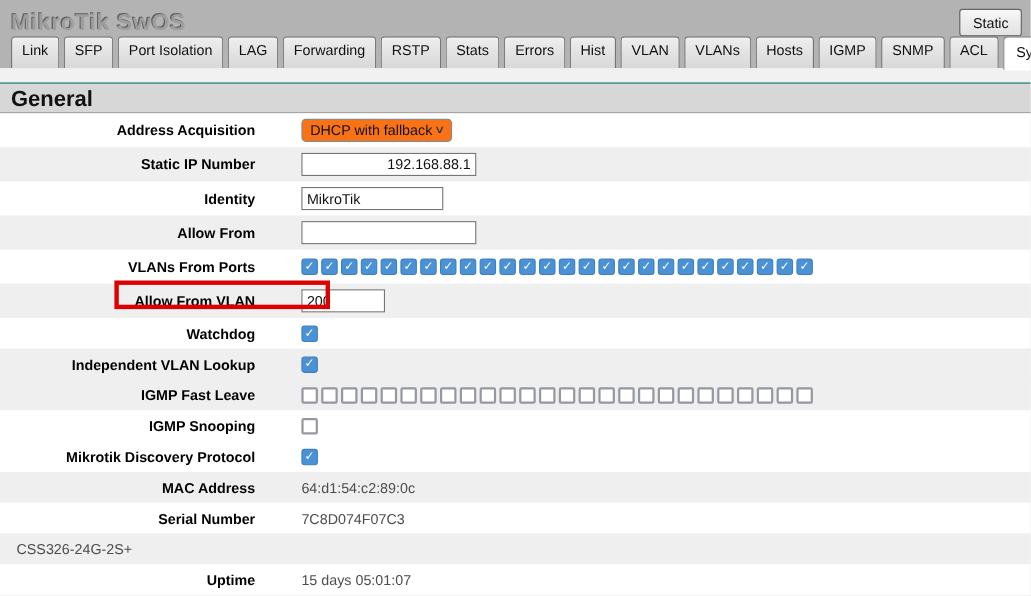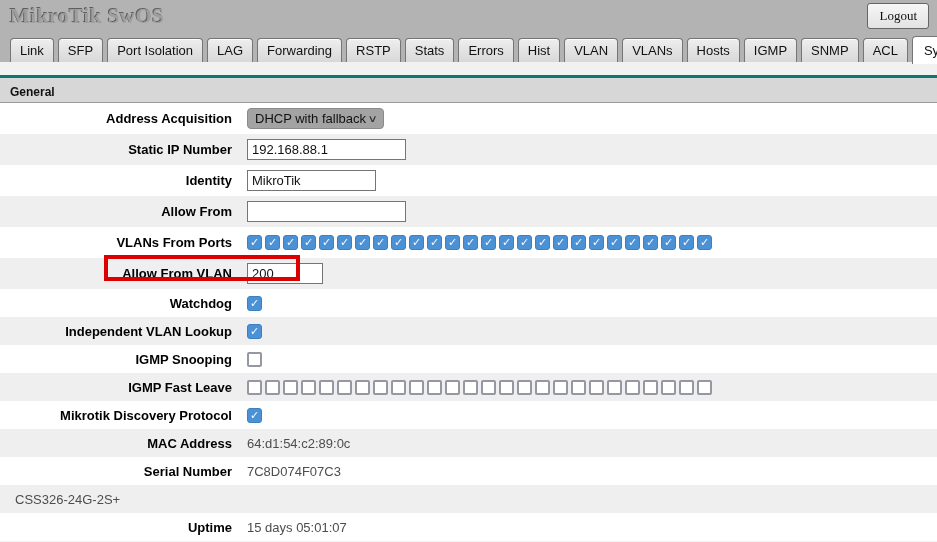--- a/index.html
+++ b/index.html
@@ -9,24 +9,23 @@
     background: #f1f1f1;
     font-size: 13px;
     color: #111;
   }
 
   
   .chrome { background: #b3b3b3; }
   .titlebar {
     height: 33px;
     display: flex;
-    align-items: center;
+    align-items: flex-end;
     justify-content: space-between;
     padding: 0 8px 0 10px;
-    font-family: Liberation Serif, serif;
   }
   .app-title {
     font-size: 21px;
     font-weight: bold;
     color: #9e9e9e;
     text-shadow: -1px -1px 0 #5e5e5e;
     letter-spacing: 0.5px;
   }
   .logout-btn {
     font-family: inherit;
@@ -34,21 +33,20 @@
     color: #111;
     background: linear-gradient(#f7f7f7, #e2e2e2);
     border: 1px solid #666;
     border-radius: 3px;
     padding: 4px 11px;
     cursor: pointer;
     margin-top: -2px;
   }
   .tabs {
     display: flex;
-    align-items: flex-end;
     gap: 4px;
     padding-left: 10px;
     height: 29px;
   }
   .tab {
     background: linear-gradient(#eeeeee, #d8d8d8);
     border: 1px solid #757575;
     border-bottom: none;
     border-radius: 4px 4px 0 0;
     box-shadow: inset 0 1px 0 rgba(255,255,255,.8);
@@ -68,30 +66,31 @@
   }
 
   
   .content { background: #f1f1f1; }
   .strip { height: 13px; }
   .section-header {
     height: 28px;
     line-height: 28px;
     background: #d7d7d7;
     border-bottom: 1px solid #9a9a9a;
-    border-top: 3px solid #0f766e;
+    border-top: 1px solid #0f766e;
     font-weight: bold;
-    font-size: 12px;
+    font-size: 20px;
     padding-left: 10px;
   }
 
   .rows { position: relative; }
   .row {
     display: flex;
     align-items: center;
+    gap: 27px;
   }
   .row.lg { height: 31px; }
   .row.sm { height: 28px; }
   .row.odd { background: #ffffff; }
   .row.even { background: #efefef; }
   .label {
     width: 232px;
     flex: 0 0 232px;
     text-align: right;
     font-weight: bold;
@@ -106,28 +105,28 @@
 
   input[type="text"] {
     font-family: inherit;
     font-size: 13px;
     height: 21px;
     border: 1px solid #757575;
     background: #fff;
     padding: 1px 4px;
     color: #111;
   }
-  .w-ip   { width: 159px; }
+  .w-ip   { width: 159px; text-align: right; }
   .w-id   { width: 129px; }
   .w-vlan { width: 76px; }
 
   .select-box {
     width: 137px;
     height: 21px;
-    background: #a3a3a3;
+    background: #f97316;
     border: 1px solid #8a8a8a;
     border-radius: 4px;
     display: flex;
     align-items: center;
     justify-content: space-between;
     padding: 0 7px;
     cursor: pointer;
     color: #111;
   }
   .select-box .chev {
@@ -174,21 +173,21 @@
     z-index: 3;
     pointer-events: none;
   }
 </style>
 </head>
 <body>
 
 <div class="chrome">
   <div class="titlebar">
     <span class="app-title">MikroTik SwOS</span>
-    <button class="logout-btn">Logout</button>
+    <button class="logout-btn">Static</button>
   </div>
   <div class="tabs">
     <span class="tab">Link</span>
     <span class="tab">SFP</span>
     <span class="tab">Port Isolation</span>
     <span class="tab">LAG</span>
     <span class="tab">Forwarding</span>
     <span class="tab">RSTP</span>
     <span class="tab">Stats</span>
     <span class="tab">Errors</span>
@@ -288,27 +287,20 @@
         </div>
     </div>
 
     <div class="row sm even">
       <div class="label">Independent VLAN Lookup</div>
       <div class="control cbrow">
           <span class="cb on">✓</span>
         </div>
     </div>
 
-    <div class="row sm odd">
-      <div class="label">IGMP Snooping</div>
-      <div class="control cbrow">
-          <span class="cb off"></span>
-        </div>
-    </div>
-
     <div class="row sm even">
       <div class="label">IGMP Fast Leave</div>
       <div class="control cbrow">
           <span class="cb off"></span>
           <span class="cb off"></span>
           <span class="cb off"></span>
           <span class="cb off"></span>
           <span class="cb off"></span>
           <span class="cb off"></span>
           <span class="cb off"></span>
@@ -328,20 +320,27 @@
           <span class="cb off"></span>
           <span class="cb off"></span>
           <span class="cb off"></span>
           <span class="cb off"></span>
           <span class="cb off"></span>
           <span class="cb off"></span>
         </div>
     </div>
 
     <div class="row sm odd">
+      <div class="label">IGMP Snooping</div>
+      <div class="control cbrow">
+          <span class="cb off"></span>
+        </div>
+    </div>
+
+    <div class="row sm odd">
       <div class="label">Mikrotik Discovery Protocol</div>
       <div class="control cbrow">
           <span class="cb on">✓</span>
         </div>
     </div>
 
     <div class="row sm even">
       <div class="label">MAC Address</div>
       <div class="control">
           <span class="value-text">64:d1:54:c2:89:0c</span>

